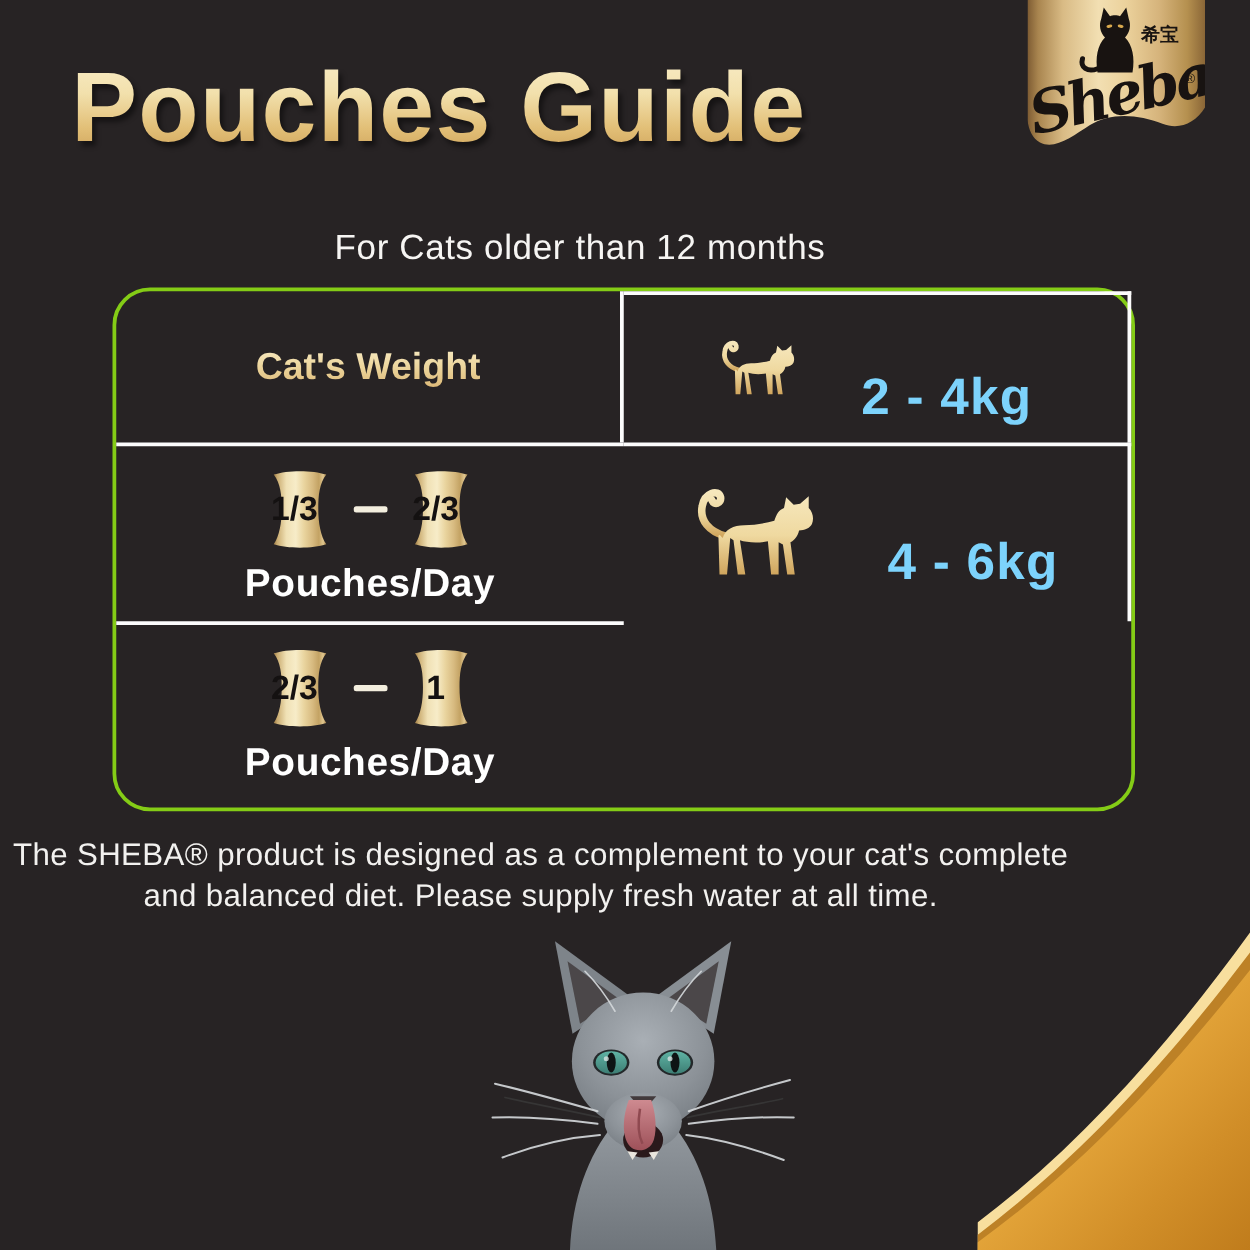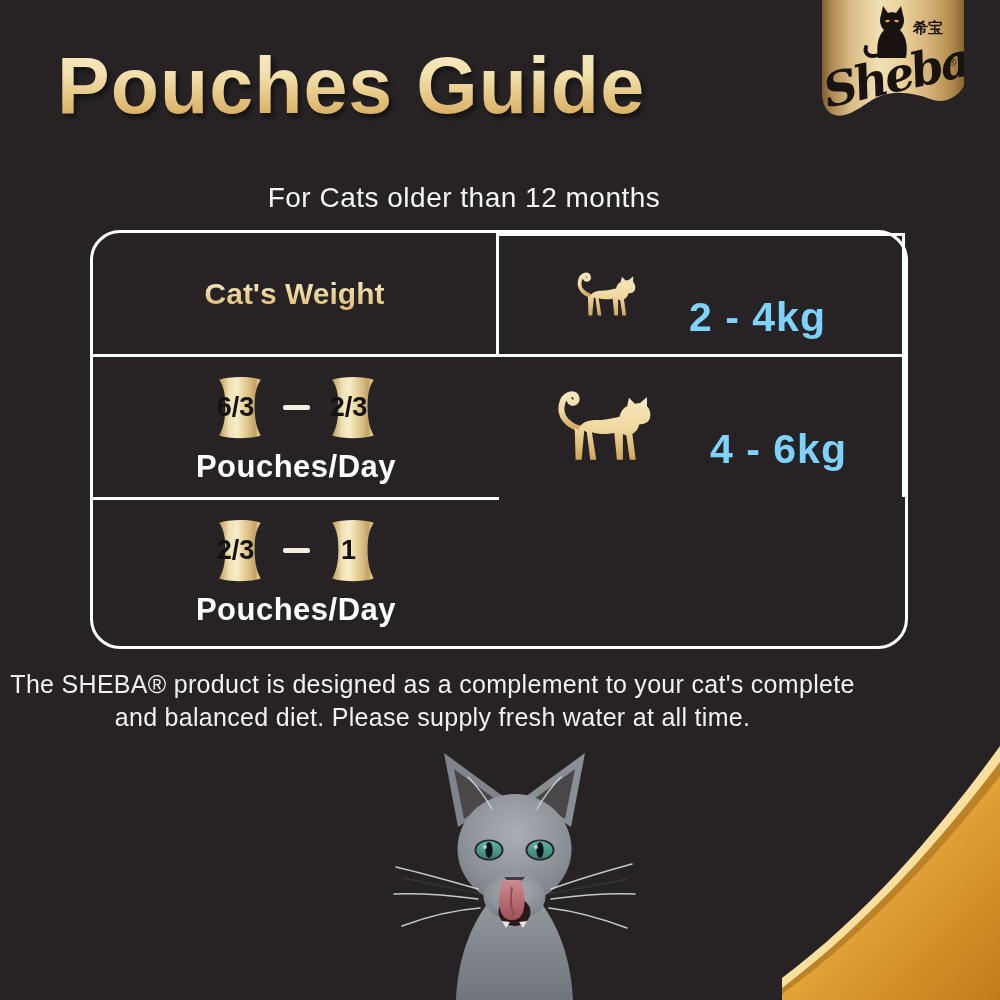--- a/index.html
+++ b/index.html
@@ -18,21 +18,21 @@
   }
   .subtitle{
     position:absolute;left:0;top:182px;width:928px;margin:0;
     text-align:center;font-size:28px;font-weight:400;color:#F6F5F3;letter-spacing:.5px;
   }
   
   .logo{position:absolute;left:822px;top:0;width:142px;height:126px;}
   
   .ftable{
     position:absolute;left:90px;top:230px;width:818px;height:419px;
-    border:3px solid #ffffff;border-radius:30px;box-sizing:border-box;
+    border:3px solid #84cc16;border-radius:30px;box-sizing:border-box;
     display:grid;grid-template-columns:1fr 1fr;grid-template-rows:121px 143px 143px;
   }
   .cell{display:flex;align-items:center;justify-content:center;box-sizing:border-box;}
   .col-a{border-right:3px solid #FCFCFC;}
   .row-line{border-top:3px solid #FCFCFC;}
   .head-text{
     font-size:30px;font-weight:bold;text-align:center;line-height:38px;
     background:linear-gradient(180deg,#F7E9C2 10%,#EDD79F 45%,#DDB876 95%);
     -webkit-background-clip:text;background-clip:text;color:transparent;
   }
@@ -144,21 +144,21 @@
           <use href="#catWalk"></use>
         </svg>
       <span class="weight-text">2 - 4kg</span>
     </div>
     <div class="cell row-line meal-cell">
       <div class="pouch-line">
         <span class="pouch-wrap">
           <svg class="pouch-svg" viewBox="0 0 56 70">
               <use href="#pouchPath"></use>
             </svg>
-          <span class="fraction">6/3</span>
+          <span class="fraction">1/3</span>
         </span>
         <span class="dash"></span>
         <span class="pouch-wrap">
           <svg class="pouch-svg" viewBox="0 0 56 70">
               <use href="#pouchPath"></use>
             </svg>
           <span class="fraction">2/3</span>
         </span>
       </div>
       <span class="unit-text">Pouches/Day</span>

